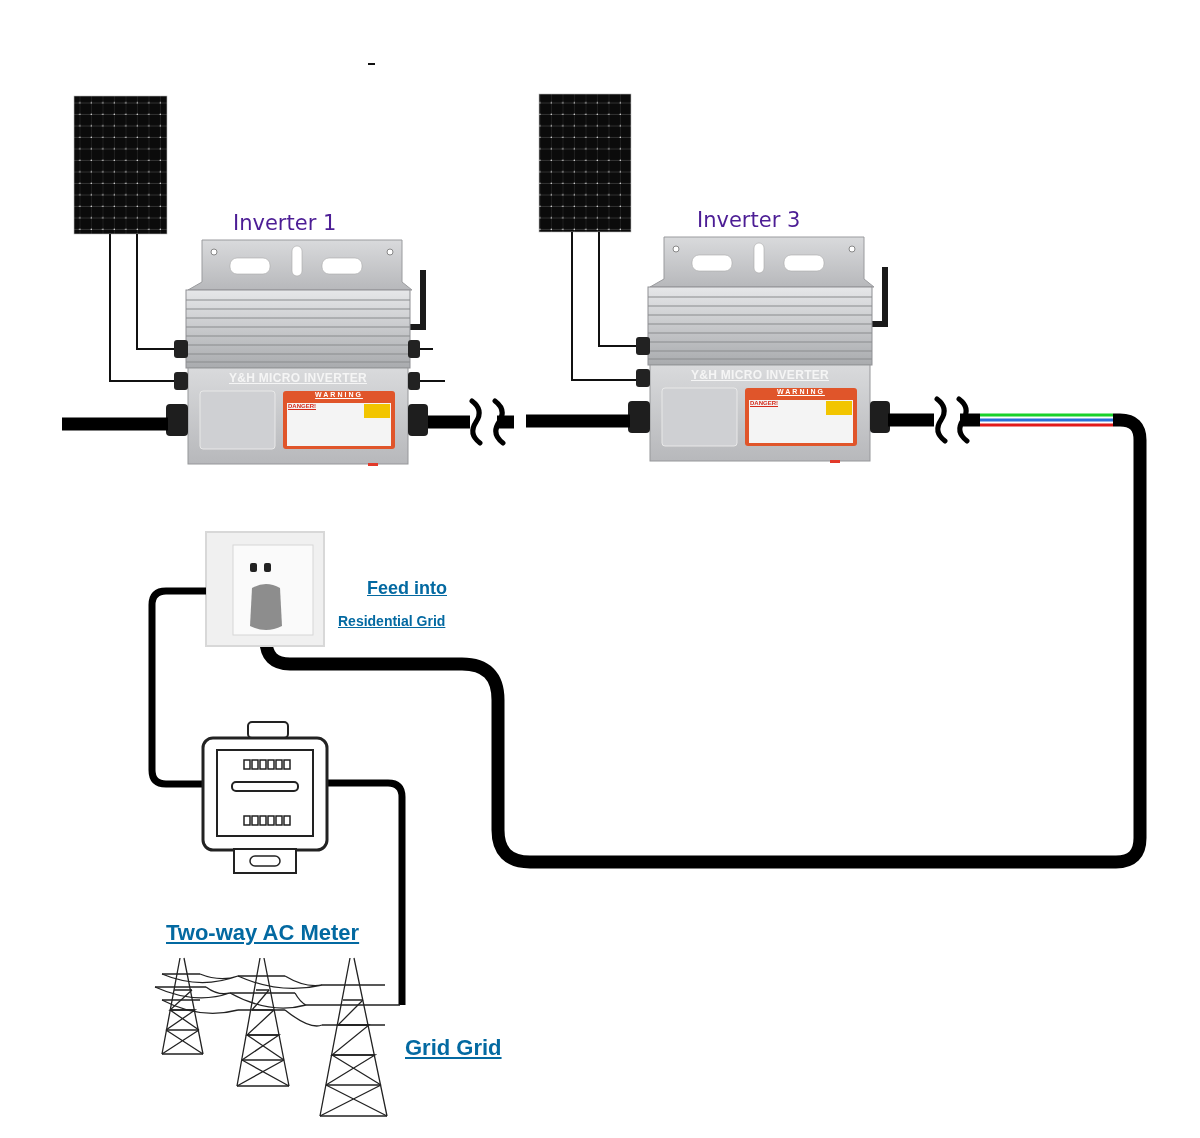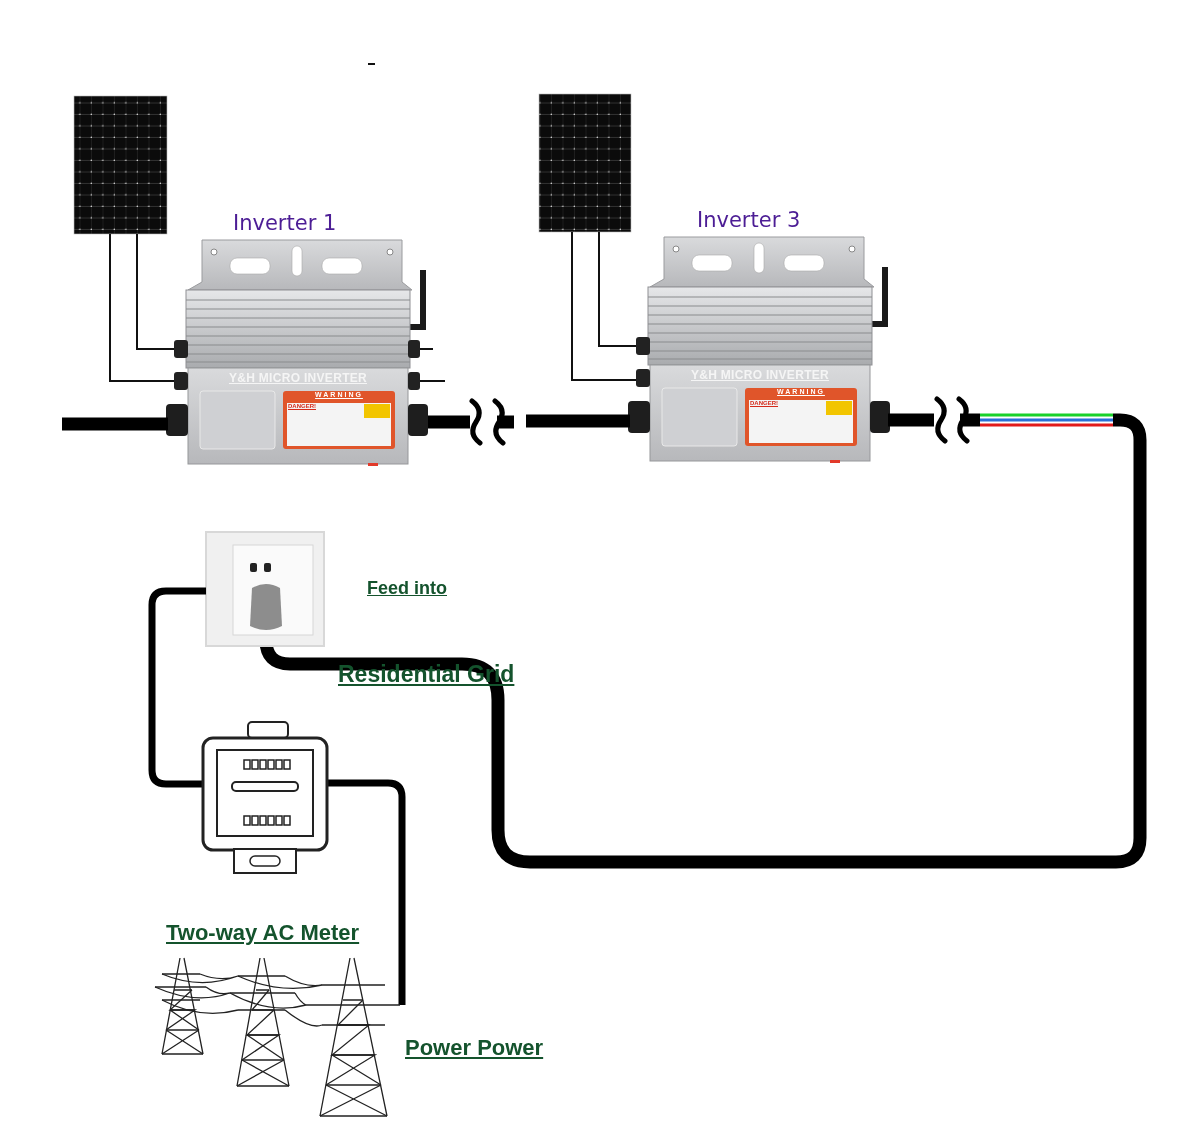--- a/index.html
+++ b/index.html
@@ -1,18 +1,18 @@
 <!DOCTYPE html>
 <html><head>
 <meta charset="utf-8">
 <style>
   html, body { margin:0; padding:0; background:#ffffff; }
   body { width:1200px; height:1138px; position:relative; overflow:hidden; font-family:"Liberation Sans", sans-serif; }
   svg#diagram { position:absolute; left:0; top:0; }
-  .lbl { position:absolute; color:#14532d; white-space:nowrap; }
+  .lbl { position:absolute; color:#0369a1; white-space:nowrap; }
   .inv-title { font-family:"DejaVu Sans", sans-serif; font-size:21px; font-weight:normal; color:#4c1d95; }
   .bold-lbl { font-family:"Liberation Sans", sans-serif; font-weight:bold;text-decoration:underline; }
   .dash { position:absolute; left:368px; top:63px; width:7px; height:2px; background:#111; }
 </style>
 </head>
 <body>
 
 <div class="dash"></div>
 
 <svg id="diagram" width="1200" height="1138" viewBox="0 0 1200 1138">
@@ -217,16 +217,16 @@
 <div class="lbl bold-lbl" style="left:200px; top:371px; width:196px; text-align:center; font-size:12px; color:#f5f5f5; letter-spacing:0.3px;">Y&amp;H MICRO INVERTER</div>
 <div class="lbl bold-lbl" style="left:662px; top:368px; width:196px; text-align:center; font-size:12px; color:#f5f5f5; letter-spacing:0.3px;">Y&amp;H MICRO INVERTER</div>
 
 <div class="lbl bold-lbl" style="left:283px; top:391px; width:112px; text-align:center; font-size:7px; color:#fff; letter-spacing:2px;">WARNING</div>
 <div class="lbl bold-lbl" style="left:745px; top:388px; width:112px; text-align:center; font-size:7px; color:#fff; letter-spacing:2px;">WARNING</div>
 
 <div class="lbl bold-lbl" style="left:288px; top:403px; font-size:6px; color:#d42a1a;">DANGER!</div>
 <div class="lbl bold-lbl" style="left:750px; top:400px; font-size:6px; color:#d42a1a;">DANGER!</div>
 
 <div class="lbl bold-lbl" style="left:367px; top:578px; font-size:18px;">Feed into</div>
-<div class="lbl bold-lbl" style="left:338px; top:613px; font-size:23px;margin-top:48px;">Residential Grid</div>
+<div class="lbl bold-lbl" style="left:338px; top:613px; font-size:14px;">Residential Grid</div>
 
 <div class="lbl bold-lbl" style="left:166px; top:920px; font-size:22px;">Two-way AC Meter</div>
-<div class="lbl bold-lbl" style="left:405px; top:1035px; font-size:22px;">Power Power</div>
+<div class="lbl bold-lbl" style="left:405px; top:1035px; font-size:22px;">Grid Grid</div>
 
 </body></html>

